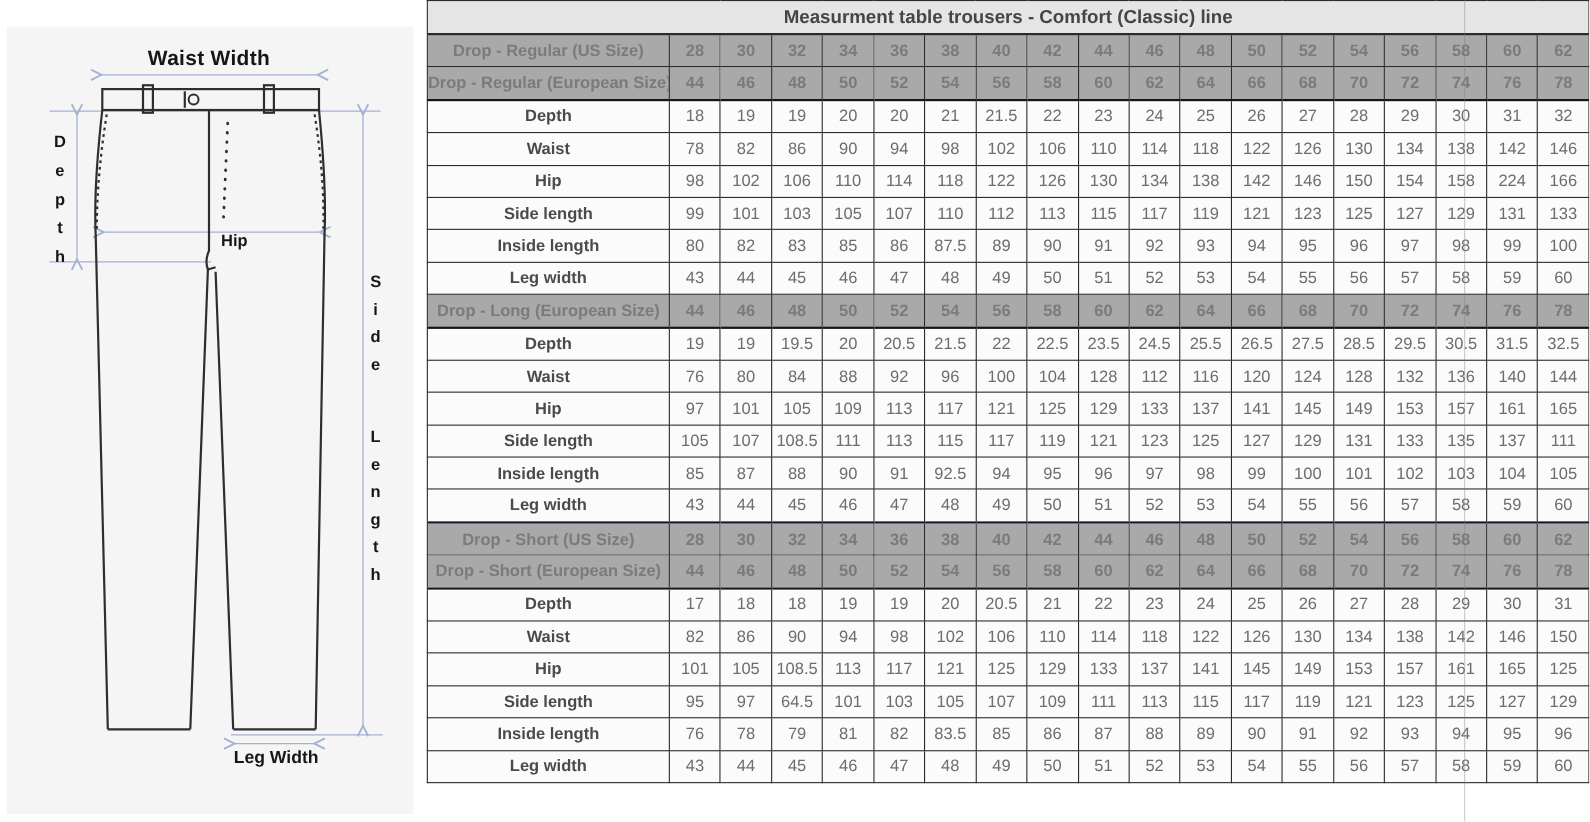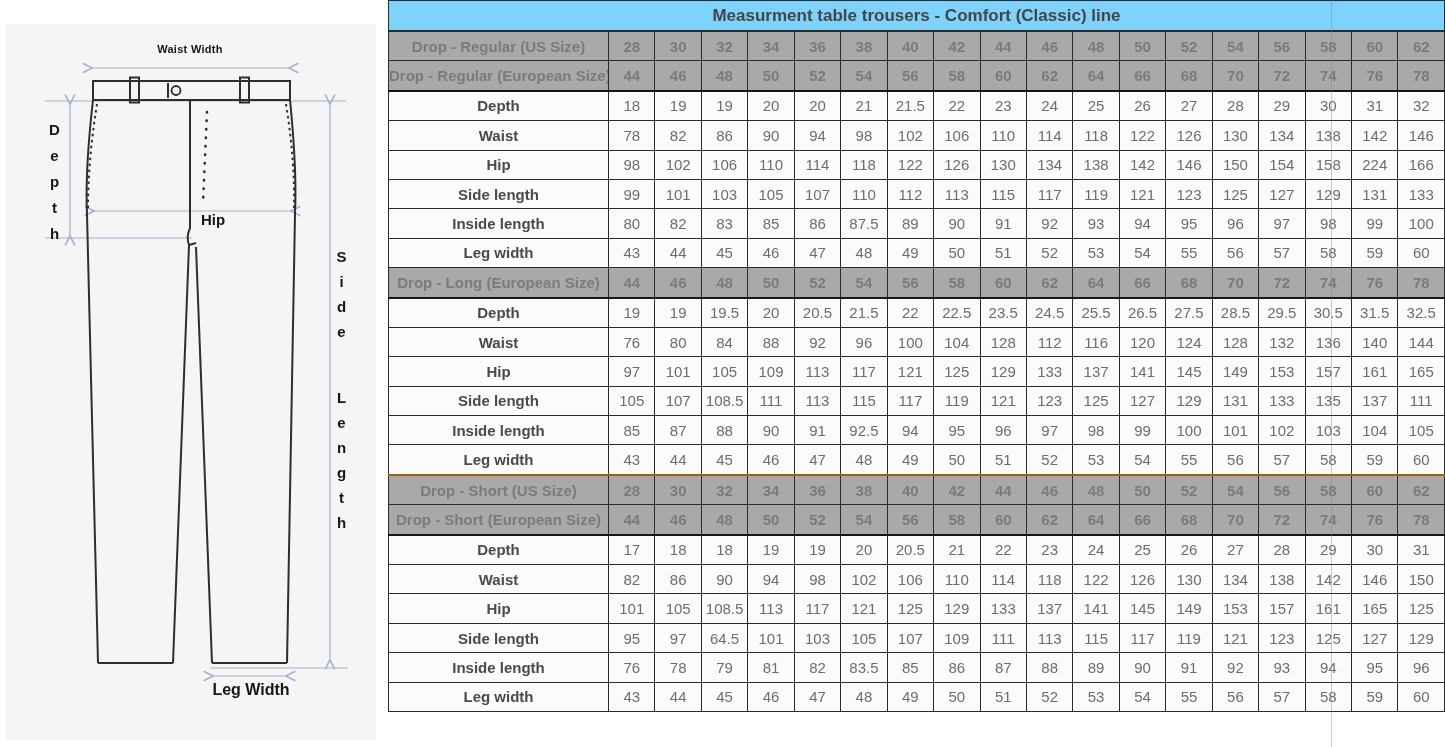--- a/index.html
+++ b/index.html
@@ -3,39 +3,39 @@
 <meta charset="utf-8">
 <style>
   html,body{margin:0;padding:0;background:#fff;}
   .screen{position:relative;width:1445px;height:747px;background:#ffffff;overflow:hidden;
           font-family:"Liberation Sans","DejaVu Sans",sans-serif;}
 
   
   .panel{position:absolute;left:6px;top:24px;width:370px;height:716px;background:#f5f5f5;}
   .diagram-svg{position:absolute;left:0;top:0;}
   .dlabel{position:absolute;font-weight:bold;color:#161616;}
-  .lbl-waist{left:110px;top:43px;width:160px;text-align:center;font-size:11px;letter-spacing:.3px;}
+  .lbl-waist{left:110px;top:43px;width:160px;text-align:center;font-size:19px;letter-spacing:.3px;}
   .lbl-depth{left:46px;top:121px;writing-mode:vertical-rl;text-orientation:upright;
              letter-spacing:9px;font-size:15px;}
   .lbl-hip{left:201px;top:211px;font-size:15px;}
   .lbl-side{left:333px;top:248px;writing-mode:vertical-rl;text-orientation:upright;
             letter-spacing:8px;word-spacing:16px;font-size:15px;}
   .lbl-leg{left:206px;top:681px;width:90px;text-align:center;font-size:16px;}
 
   
   .size-table{position:absolute;left:388px;top:0;width:1057px;border-collapse:collapse;
               table-layout:fixed;}
   .size-table td,.size-table th{border:1px solid #2b2b2b;height:28.4px;padding:0;
               text-align:center;vertical-align:middle;font-size:15px;line-height:1;
               white-space:nowrap;overflow:hidden;font-weight:normal;}
   .c-label{width:220px;}
-  .title-row td{background:#7dd3fc;font-size:17px;font-weight:bold;color:#454545;
+  .title-row td{background:#e5e5e5;font-size:17px;font-weight:bold;color:#454545;
               border-bottom-width:2px;height:29px;}
   .size-row th,.size-row td{background:#a9a9a9;color:#7b7b7b;font-weight:bold;}
-  .size-row.first th,.size-row.first td{border-top:2px solid #a16207;}
+  .size-row.first th,.size-row.first td{border-top:2px solid #0f172a;}
   .size-row.second th,.size-row.second td{border-bottom:2px solid #161616;}
   .measure-row td{background:#fbfbfb;color:#6d6d6d;}
   .measure-row th{background:#fbfbfb;color:#4a4a4a;font-weight:bold;}
 
   .seam{position:absolute;left:1331px;top:0;width:1px;height:747px;
         background:rgba(125,125,125,.40);}
 </style>
 </head>
 <body>
 

